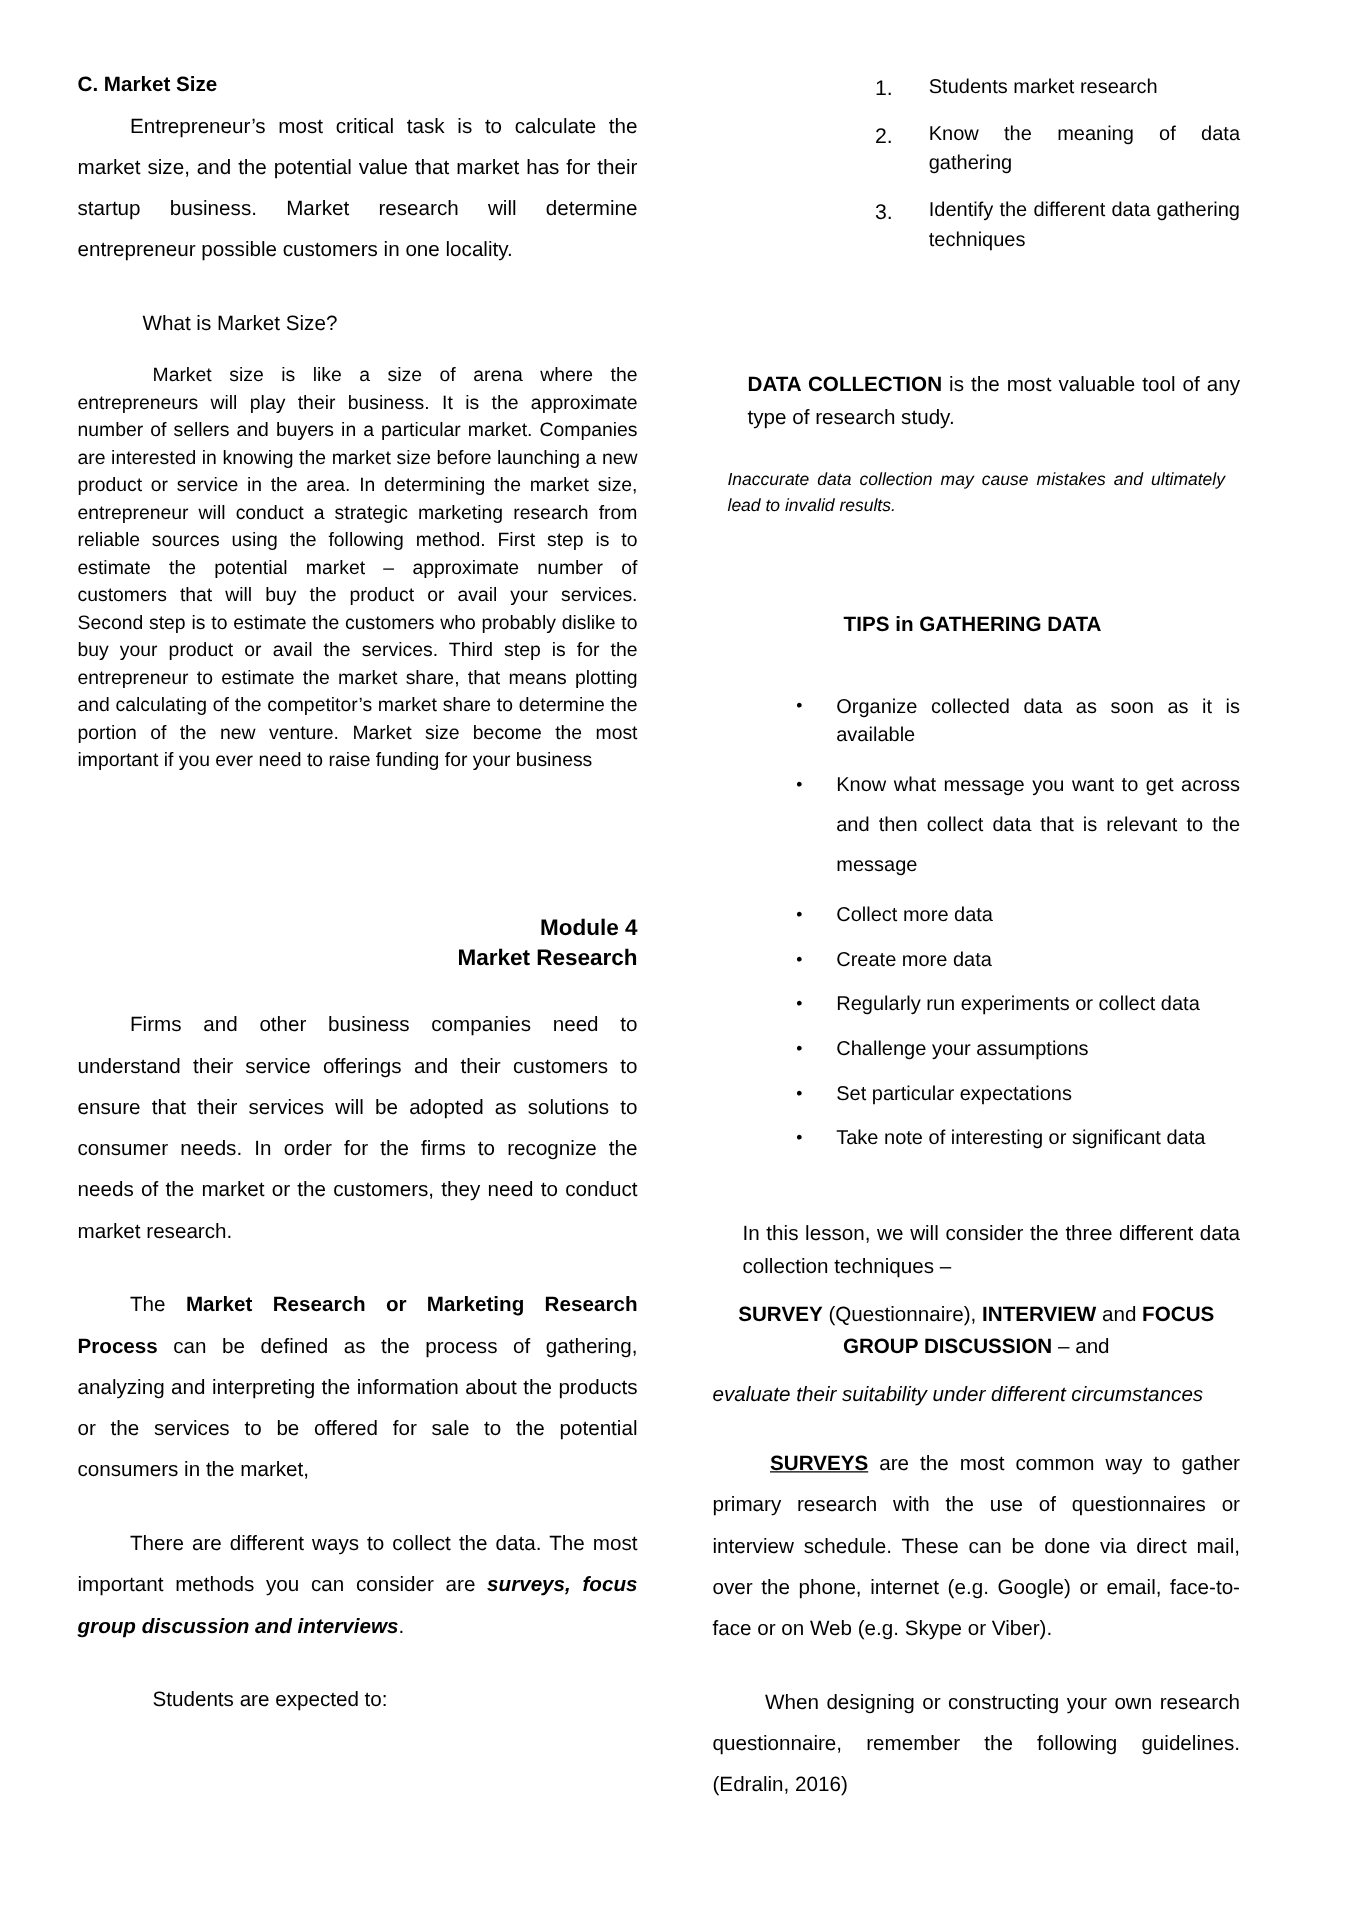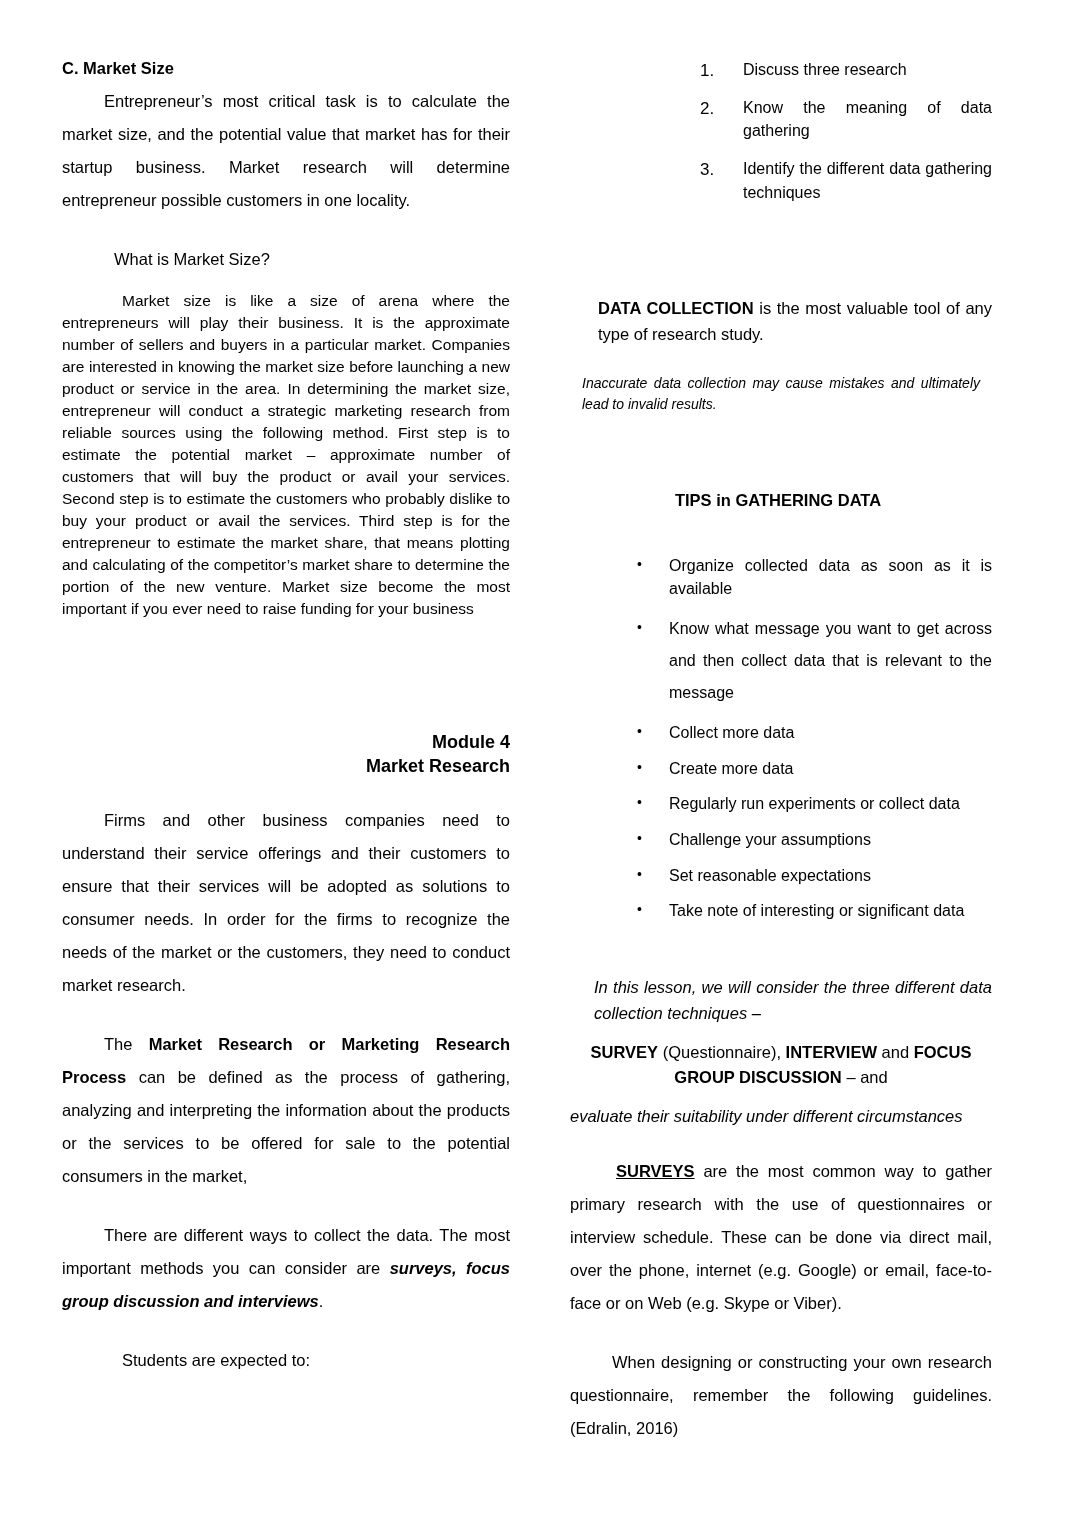--- a/index.html
+++ b/index.html
@@ -189,21 +189,21 @@
 
     <div class="plain-line" style="margin-left:60px;">Students are expected to:</div>
 
   </div>
 
   <div class="col-right">
 
     <ol class="numlist" style="margin-left:130px; width:292px;">
       <li>
         <span class="num">1.</span>
-        <span>Discuss three research</span>
+        <span>Students market research</span>
       </li>
       <li>
         <span class="num">2.</span>
         <span>Know the meaning of data gathering</span>
       </li>
       <li>
         <span class="num">3.</span>
         <span>Identify the different data gathering techniques</span>
       </li>
     </ol>
@@ -245,32 +245,32 @@
       <li>
         <span class="dot">•</span>
         <span>Regularly run experiments or collect data</span>
       </li>
       <li>
         <span class="dot">•</span>
         <span>Challenge your assumptions</span>
       </li>
       <li>
         <span class="dot">•</span>
-        <span>Set reasonable expectations</span>
+        <span>Set particular expectations</span>
       </li>
       <li>
         <span class="dot">•</span>
         <span>Take note of interesting or significant data</span>
       </li>
     </ul>
 
     <div class="sp-md"></div>
     <div class="sp-sm"></div>
 
-    <p class="tight right-align" style="font-size:16.5px; line-height:1.55; margin:0 0 0 24px;font-style:italic;">In this lesson, we will consider the three different data collection techniques –</p>
+    <p class="tight right-align" style="font-size:16.5px; line-height:1.55; margin:0 0 0 24px;">In this lesson, we will consider the three different data collection techniques –</p>
 
     <div class="sp-sm"></div>
 
     <p class="tight" style="font-size:16.5px; line-height:1.5; margin:0; text-align:center;">
       <span class="b">SURVEY</span><span> (Questionnaire), </span><span class="b">INTERVIEW</span><span> and </span><span class="b">FOCUS GROUP DISCUSSION</span><span> – and</span>
     </p>
 
     <div class="sp-sm"></div>
 
     <p class="tight" style="font-size:16.5px; line-height:1.5; margin:0;font-style:italic;">evaluate their suitability under different circumstances</p>

